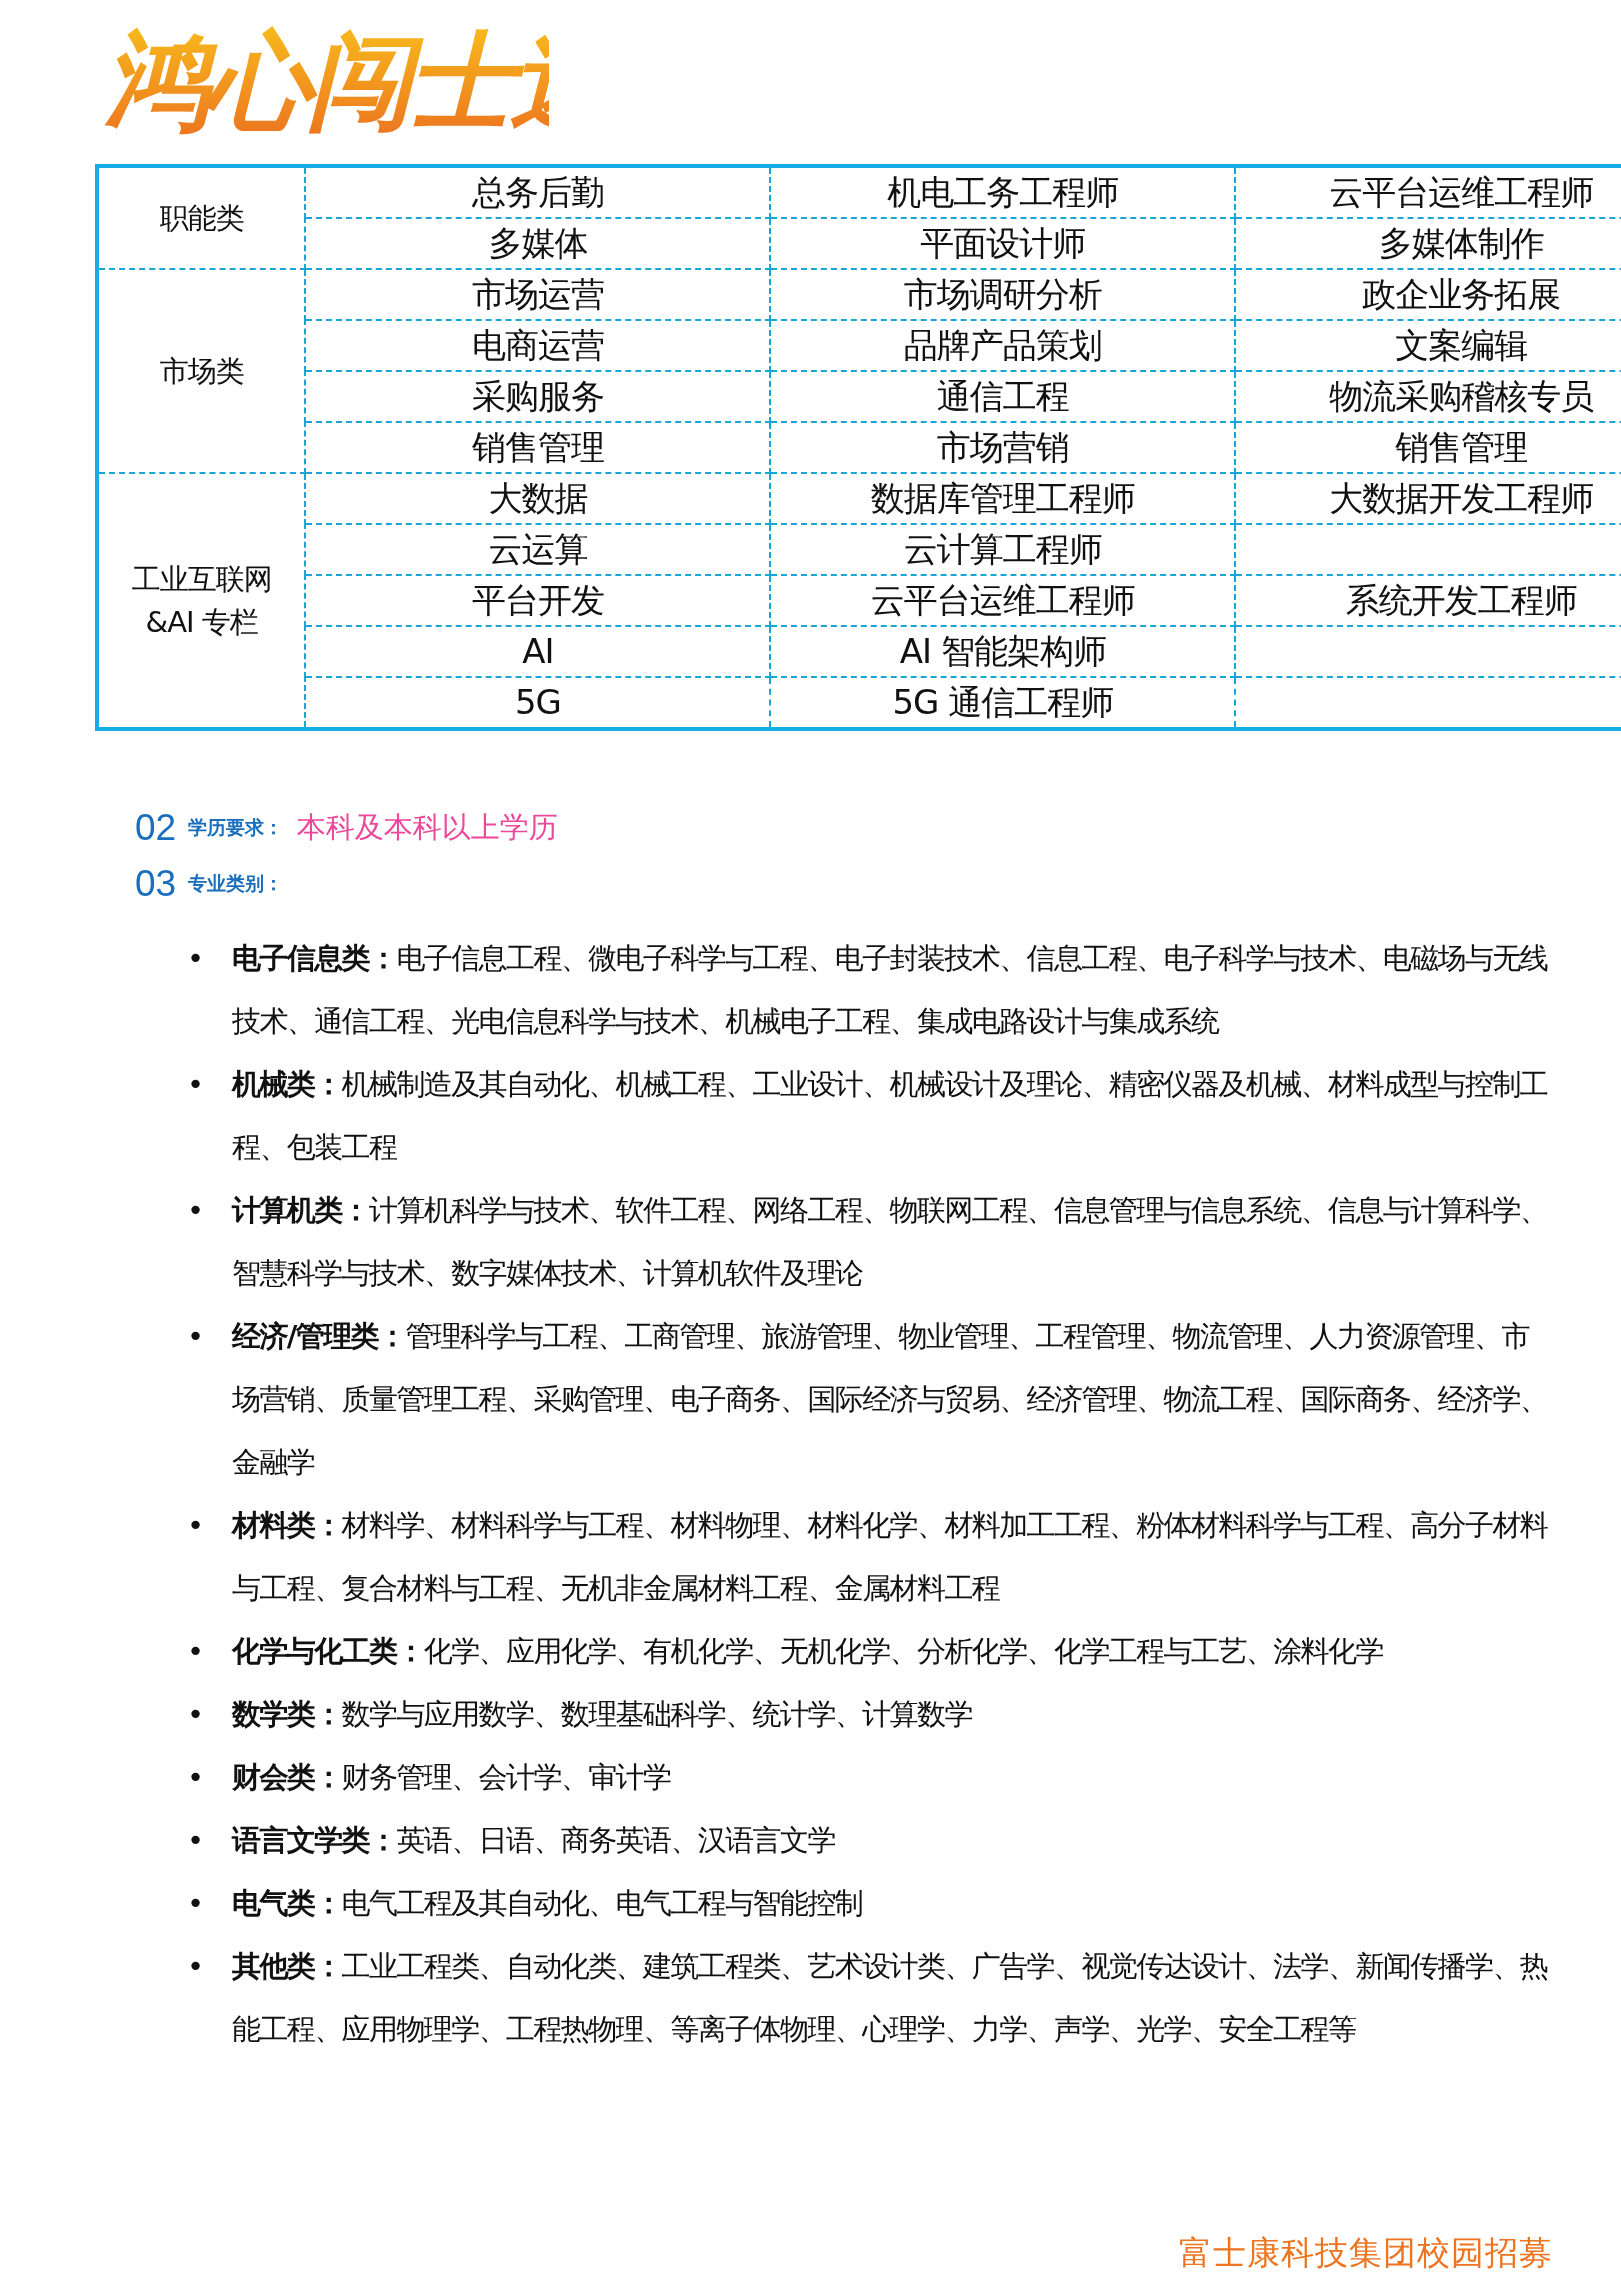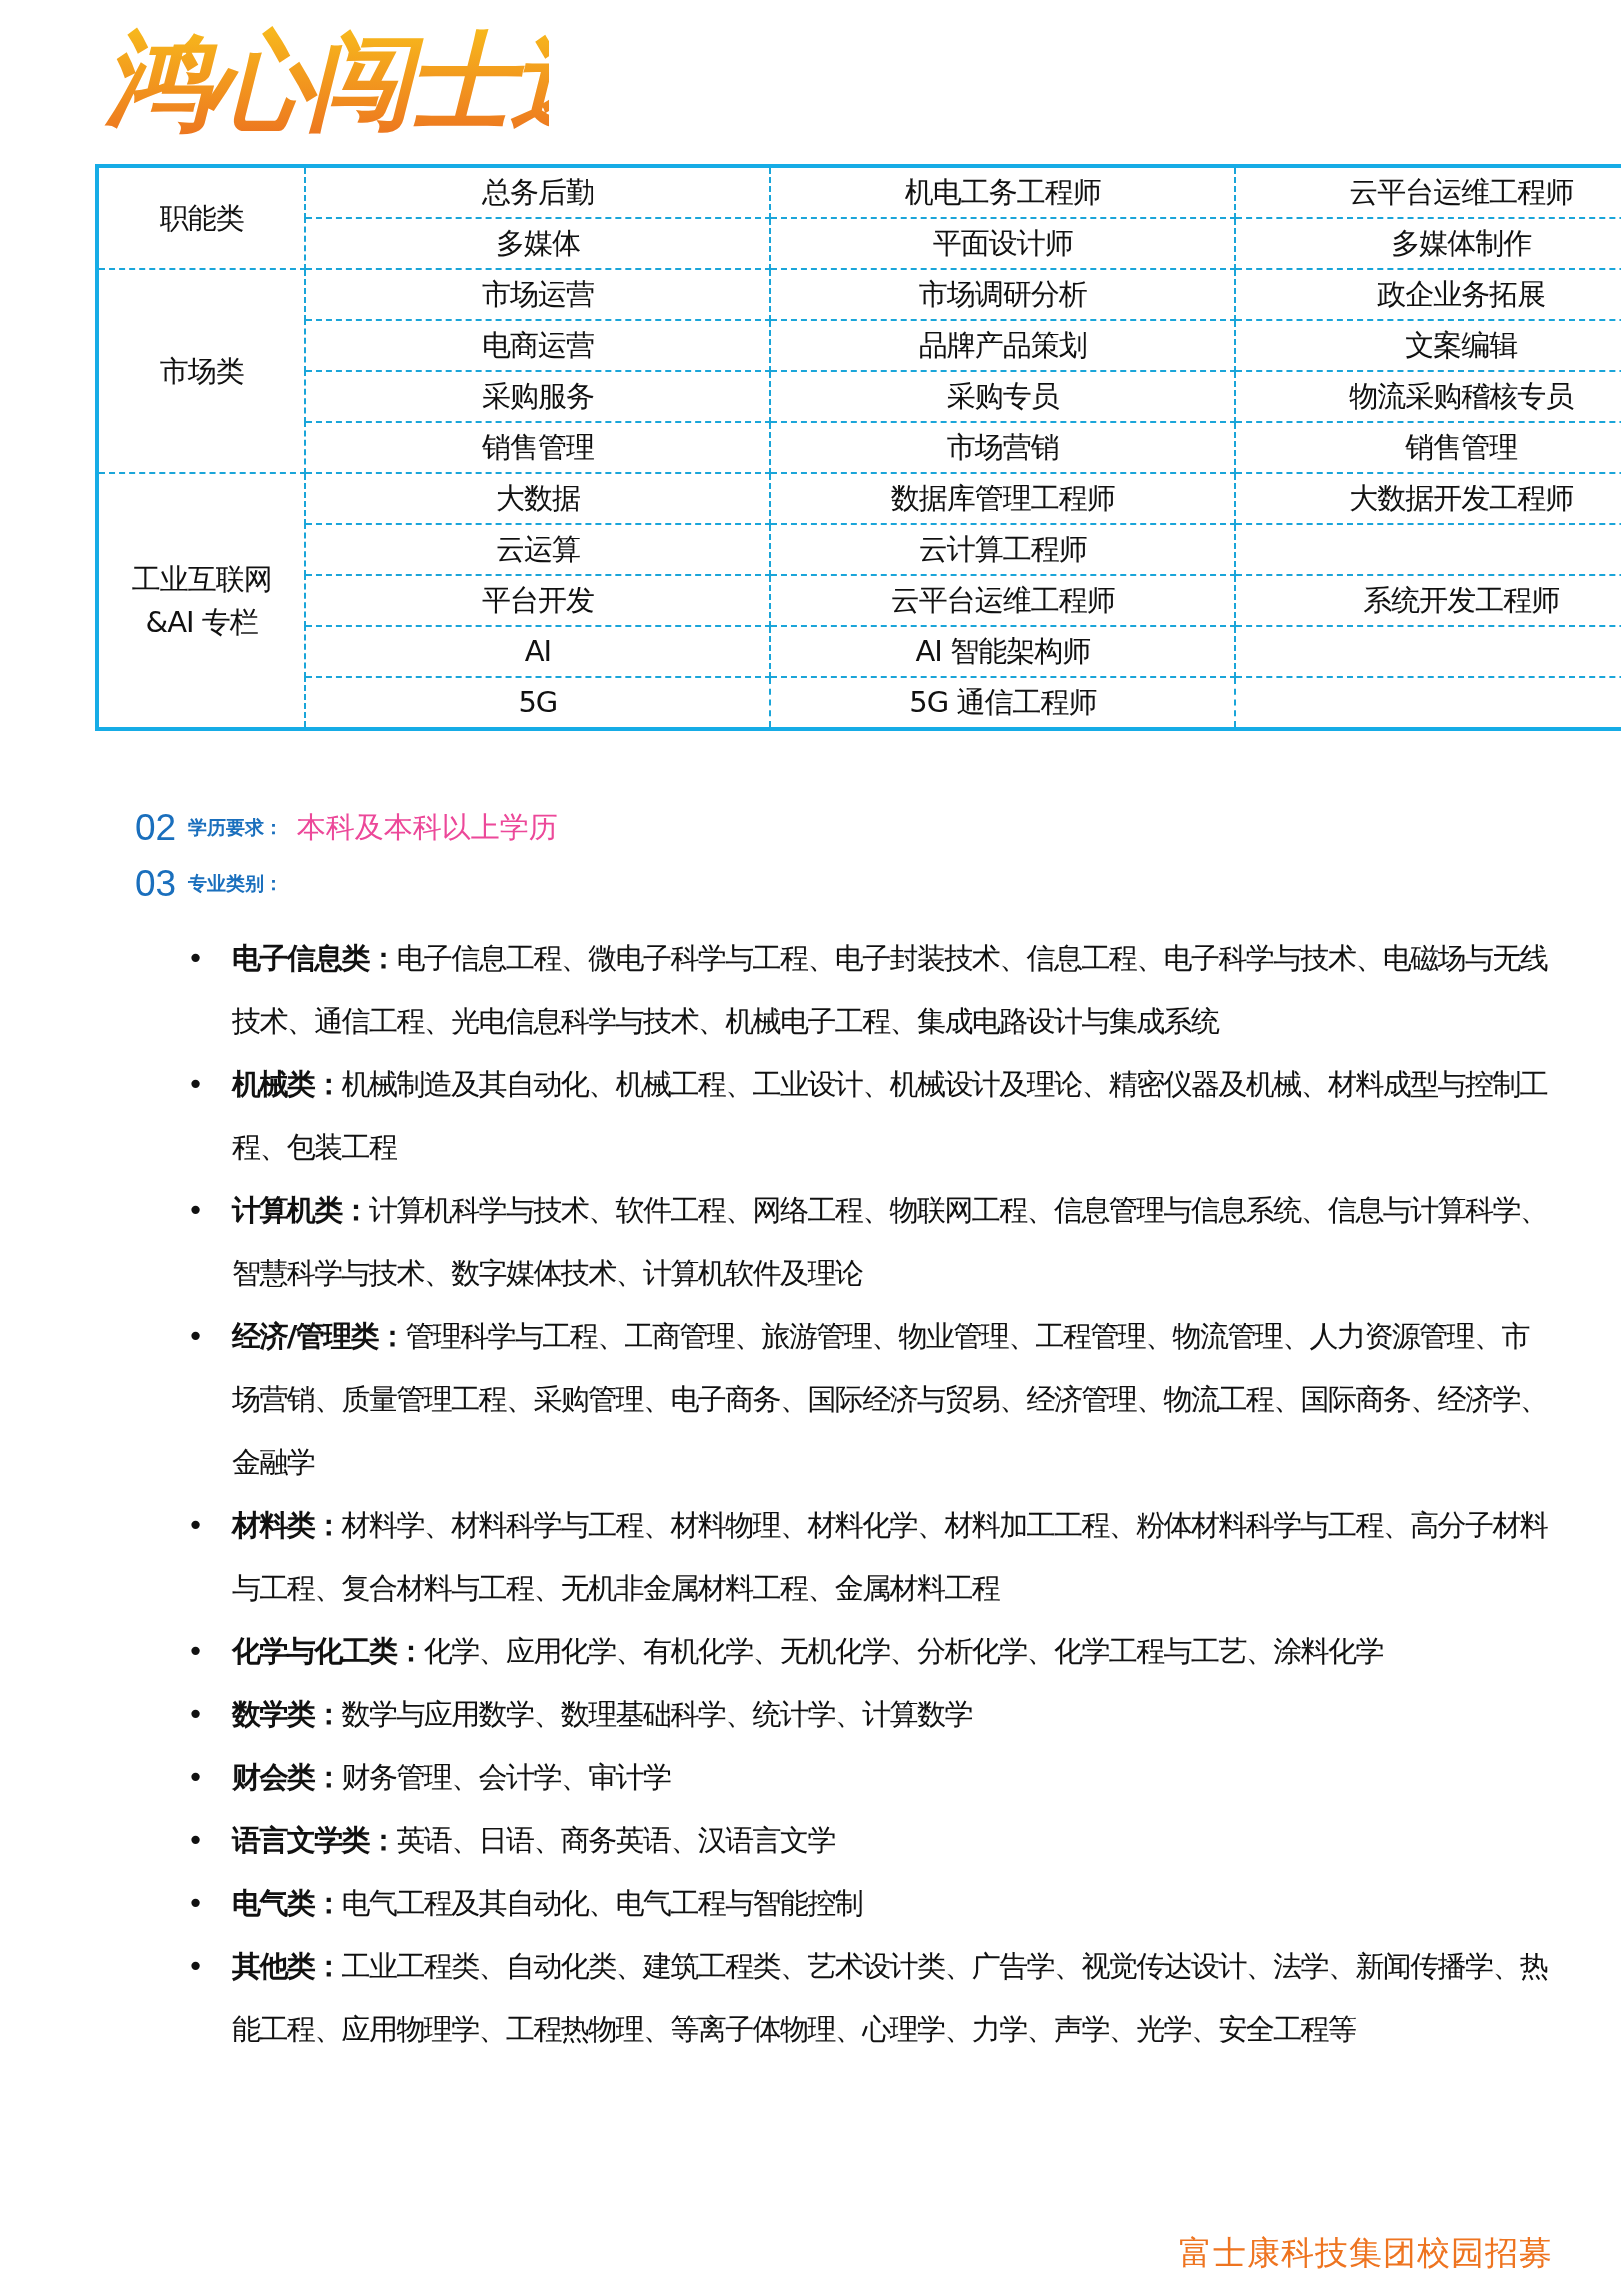--- a/index.html
+++ b/index.html
@@ -8,21 +8,21 @@
 
   
   .logo { position:absolute; left:98px; top:7.8px; height:137px; width:451px; }
   .logo svg { width:100%; height:100%; }
 
   
   .jobs-table { position:absolute; left:95px; top:164px; width:1595px;
                 border:4.9px solid #16ace6; box-sizing:border-box;
                 border-collapse:collapse; table-layout:fixed; }
   .jobs-table td { border:2px dashed #1aa5d9; height:49px; padding:0;
-                   text-align:center; vertical-align:middle; font-size:29px;
+                   text-align:center; vertical-align:middle; font-size:34px;
                    color:#111; line-height:1.1; white-space:nowrap; letter-spacing:-1px; }
   .jobs-table td.cat { font-size:29px; line-height:49px; }
   .jobs-table col.c0 { width:186px; }
   .jobs-table col.c1 { width:415px; }
   .jobs-table col.c2 { width:415px; }
   .jobs-table col.c3 { width:404px; }
 
   
   .section { position:absolute; left:135px; font-size:30px; display:flex; align-items:center; white-space:nowrap; }
   .section .num { color:#1a6fbd; font-weight:normal; font-size:37px; margin-right:11.8px; font-family:"Liberation Sans",sans-serif; }
@@ -78,21 +78,21 @@
         <td>市场调研分析</td>
         <td>政企业务拓展</td>
       </tr>
       <tr>
         <td>电商运营</td>
         <td>品牌产品策划</td>
         <td>文案编辑</td>
       </tr>
       <tr>
         <td>采购服务</td>
-        <td>采购专员</td>
+        <td>通信工程</td>
         <td>物流采购稽核专员</td>
       </tr>
       <tr>
         <td>销售管理</td>
         <td>市场营销</td>
         <td>销售管理</td>
       </tr>
       <tr>
         <td class="cat" rowspan="5">
           <div style="line-height: 43px;">工业互联网</div>

